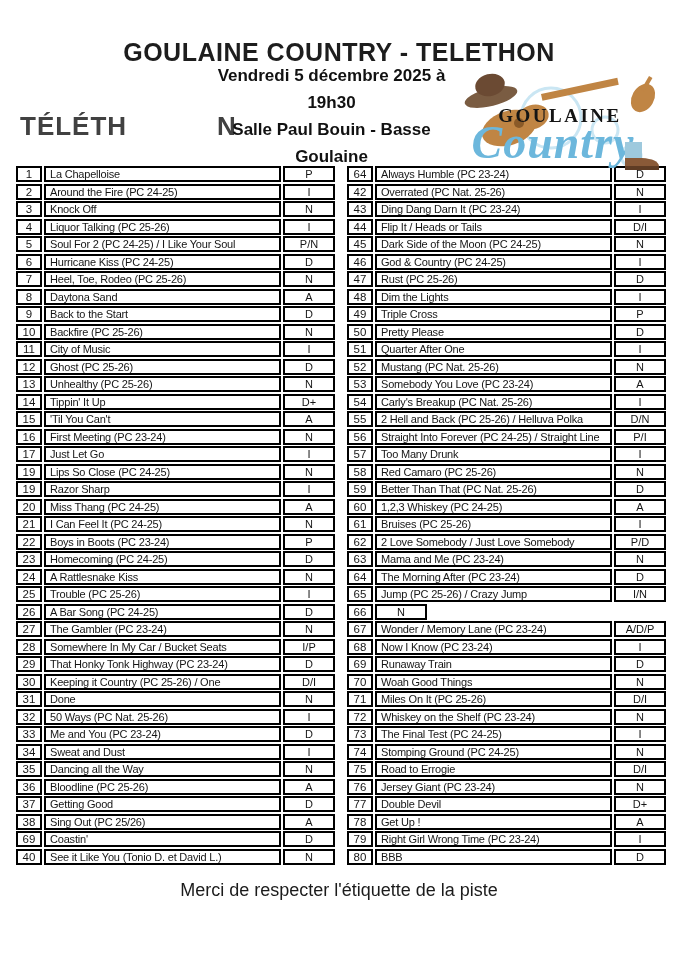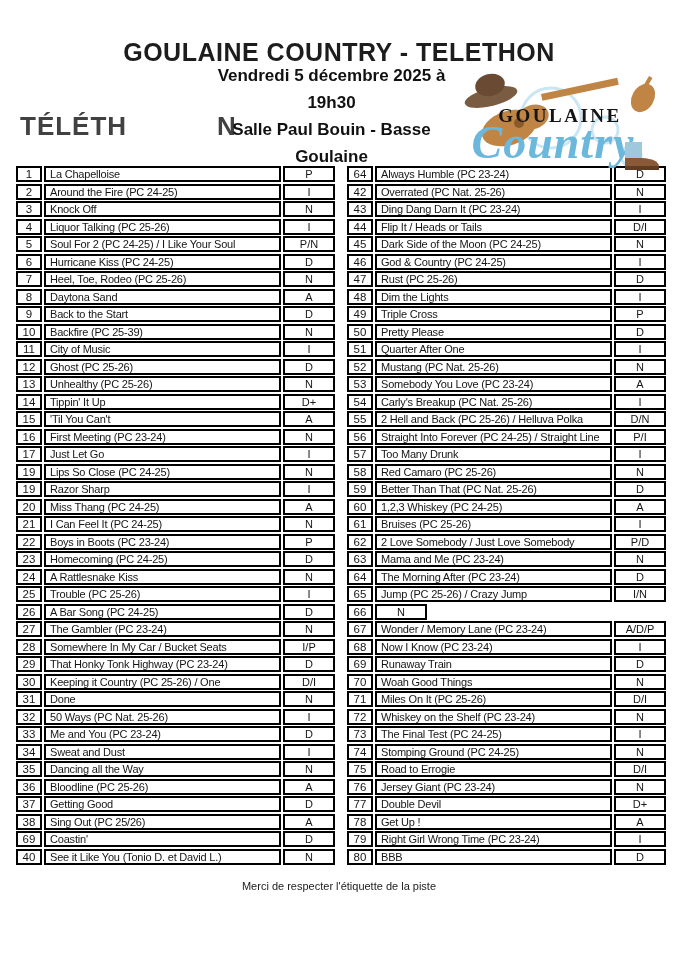--- a/index.html
+++ b/index.html
@@ -23,21 +23,21 @@
   .tables { display:flex; gap:12px; margin:0 12px 0 16px; }
   .col { flex:1; }
   .trow { display:flex; gap:2px; margin-bottom:1.5px; }
   .cell {
     border:2px solid #000; height:16px; display:flex; align-items:center;
     font-size:11px; color:#151515; background:#fff;
   }
   .cell.num { width:26px; justify-content:center; flex:0 0 auto; font-size:11.5px; }
   .cell.title { flex:1; padding:0 4px; white-space:nowrap; overflow:hidden; letter-spacing:-0.2px; }
   .cell.code { width:52px; justify-content:center; flex:0 0 auto; }
-  .footer-note { text-align:center; margin-top:14px; font-size:11px; color:#1b1b1b; }
+  .footer-note { text-align:center; margin-top:14px; font-size:18px; color:#1b1b1b; }
 </style>
 </head>
 <body>
 
 <div class="page">
 
   <div class="main-title">GOULAINE COUNTRY - TELETHON</div>
 
   <div class="header-row">
 
@@ -147,21 +147,21 @@
   </div>
 
   <div class="trow">
     <div class="cell num">9</div>
     <div class="cell title">Back to the Start</div>
     <div class="cell code">D</div>
   </div>
 
   <div class="trow">
     <div class="cell num">10</div>
-    <div class="cell title">Backfire (PC 25-39)</div>
+    <div class="cell title">Backfire (PC 25-26)</div>
     <div class="cell code">N</div>
   </div>
 
   <div class="trow">
     <div class="cell num">11</div>
     <div class="cell title">City of Music</div>
     <div class="cell code">I</div>
   </div>
 
   <div class="trow">

